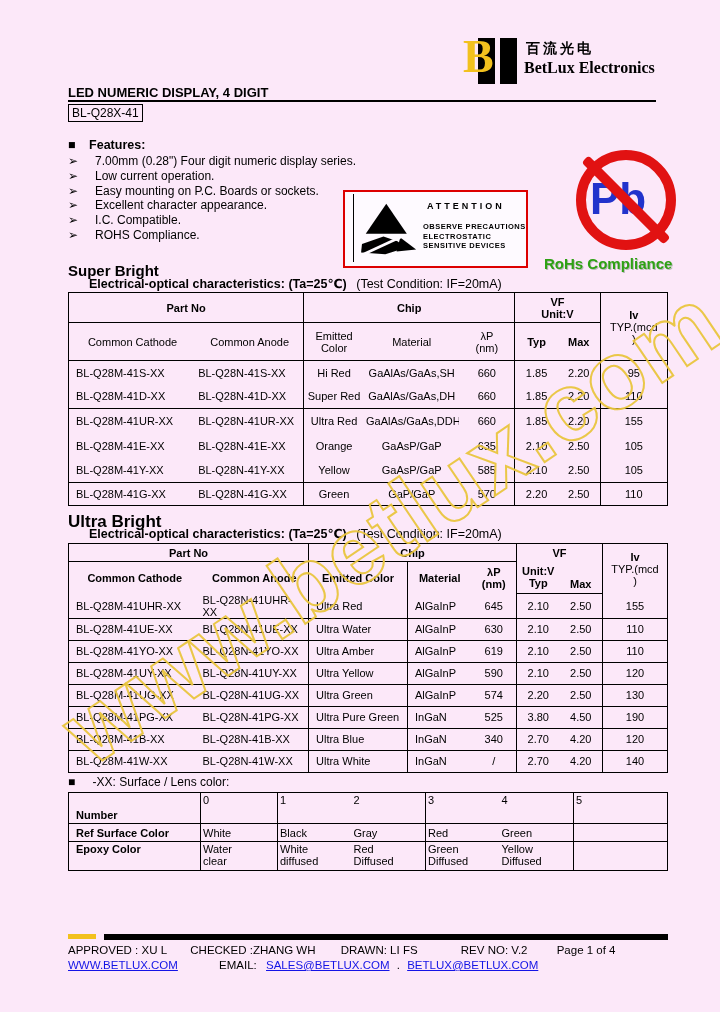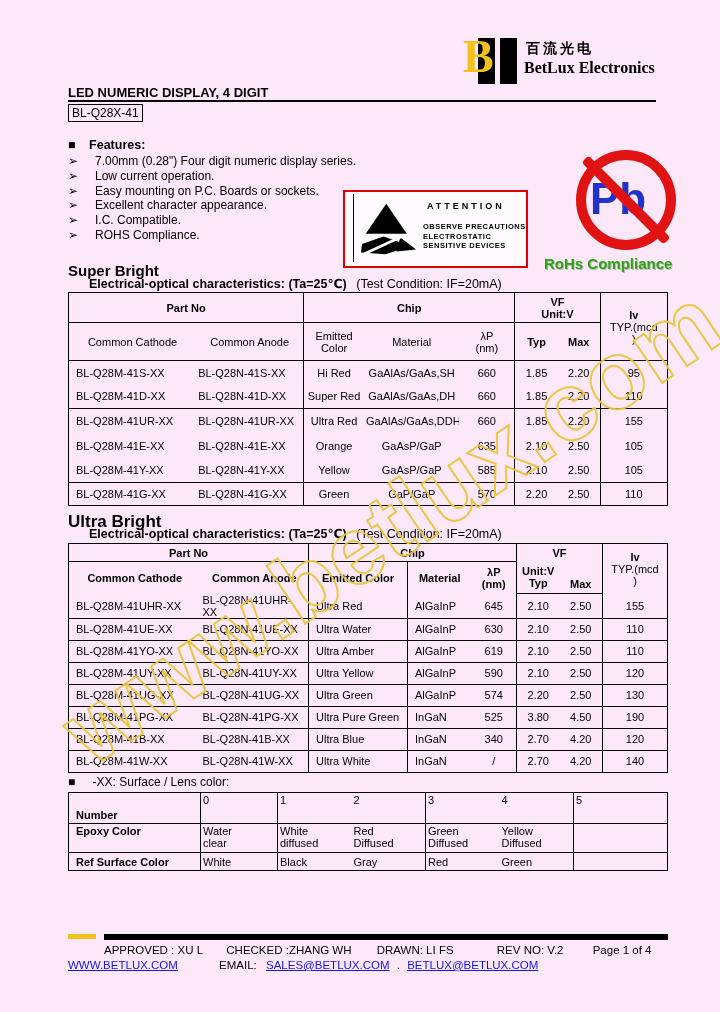--- a/index.html
+++ b/index.html
@@ -359,50 +359,50 @@
     <tbody>
         <tr style="height:31px">
       <td class="b lft vb">Number</td>
       <td class="lf2 vt">0</td>
       <td class="lf2 vt hr">1</td>
       <td class="lf2 vt">2</td>
       <td class="lf2 vt hr">3</td>
       <td class="lf2 vt">4</td>
       <td class="lf2 vt">5</td>
     </tr>
+    <tr style="height:18px">
+      <td class="b lft">Ref Surface Color</td>
+      <td class="lf2">White</td>
+      <td class="lf2 hr">Black</td>
+      <td class="lf2">Gray</td>
+      <td class="lf2 hr">Red</td>
+      <td class="lf2">Green</td>
+      <td class="lf2"></td>
+    </tr>
     <tr style="height:29px">
       <td class="b lft vt">Epoxy Color</td>
       <td class="lf2 vt wrap">Water
 clear</td>
       <td class="lf2 vt wrap hr">White
 diffused</td>
       <td class="lf2 vt wrap">Red
 Diffused</td>
       <td class="lf2 vt wrap hr">Green
 Diffused</td>
       <td class="lf2 vt wrap">Yellow
 Diffused</td>
       <td class="lf2 vt wrap"></td>
     </tr>
-    <tr style="height:18px">
-      <td class="b lft">Ref Surface Color</td>
-      <td class="lf2">White</td>
-      <td class="lf2 hr">Black</td>
-      <td class="lf2">Gray</td>
-      <td class="lf2 hr">Red</td>
-      <td class="lf2">Green</td>
-      <td class="lf2"></td>
-    </tr>
   </tbody>
     </table>
 
   <div class="abs" style="left:68px;top:934px;width:28px;height:5px;background:#f2c11e;"></div>
   <div class="abs" style="left:104px;top:934px;width:564px;height:6px;background:#000;"></div>
 
-  <div class="abs f1" style="left:68px;top:944px;white-space:nowrap;margin-left:36px;">
+  <div class="abs f1" style="left:68px;top:944px;white-space:nowrap;">
     <span style="margin-right:20px;">APPROVED : XU L</span>
     <span style="margin-right:22px;">CHECKED :ZHANG WH</span>
     <span style="margin-right:40px;">DRAWN: LI FS</span>
     <span style="margin-right:26px;">REV NO: V.2</span>
     <span>Page 1 of 4</span>
   </div>
   <div class="abs f1" style="left:68px;top:959px;white-space:nowrap;">
     <a class="lnk" href="#" style="margin-right:38px;">WWW.BETLUX.COM</a>
     <span style="margin-right:6px;">EMAIL:</span>
     <a class="lnk" href="#">SALES@BETLUX.COM</a>

